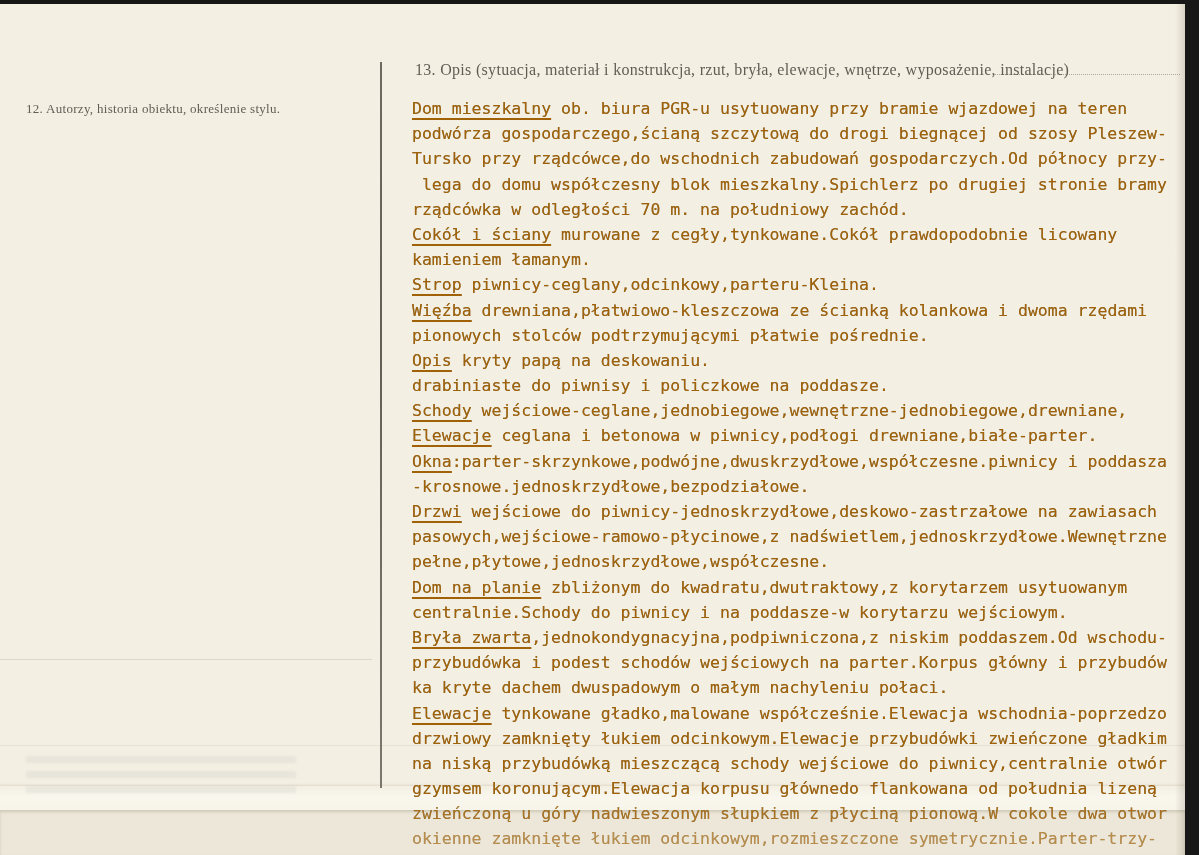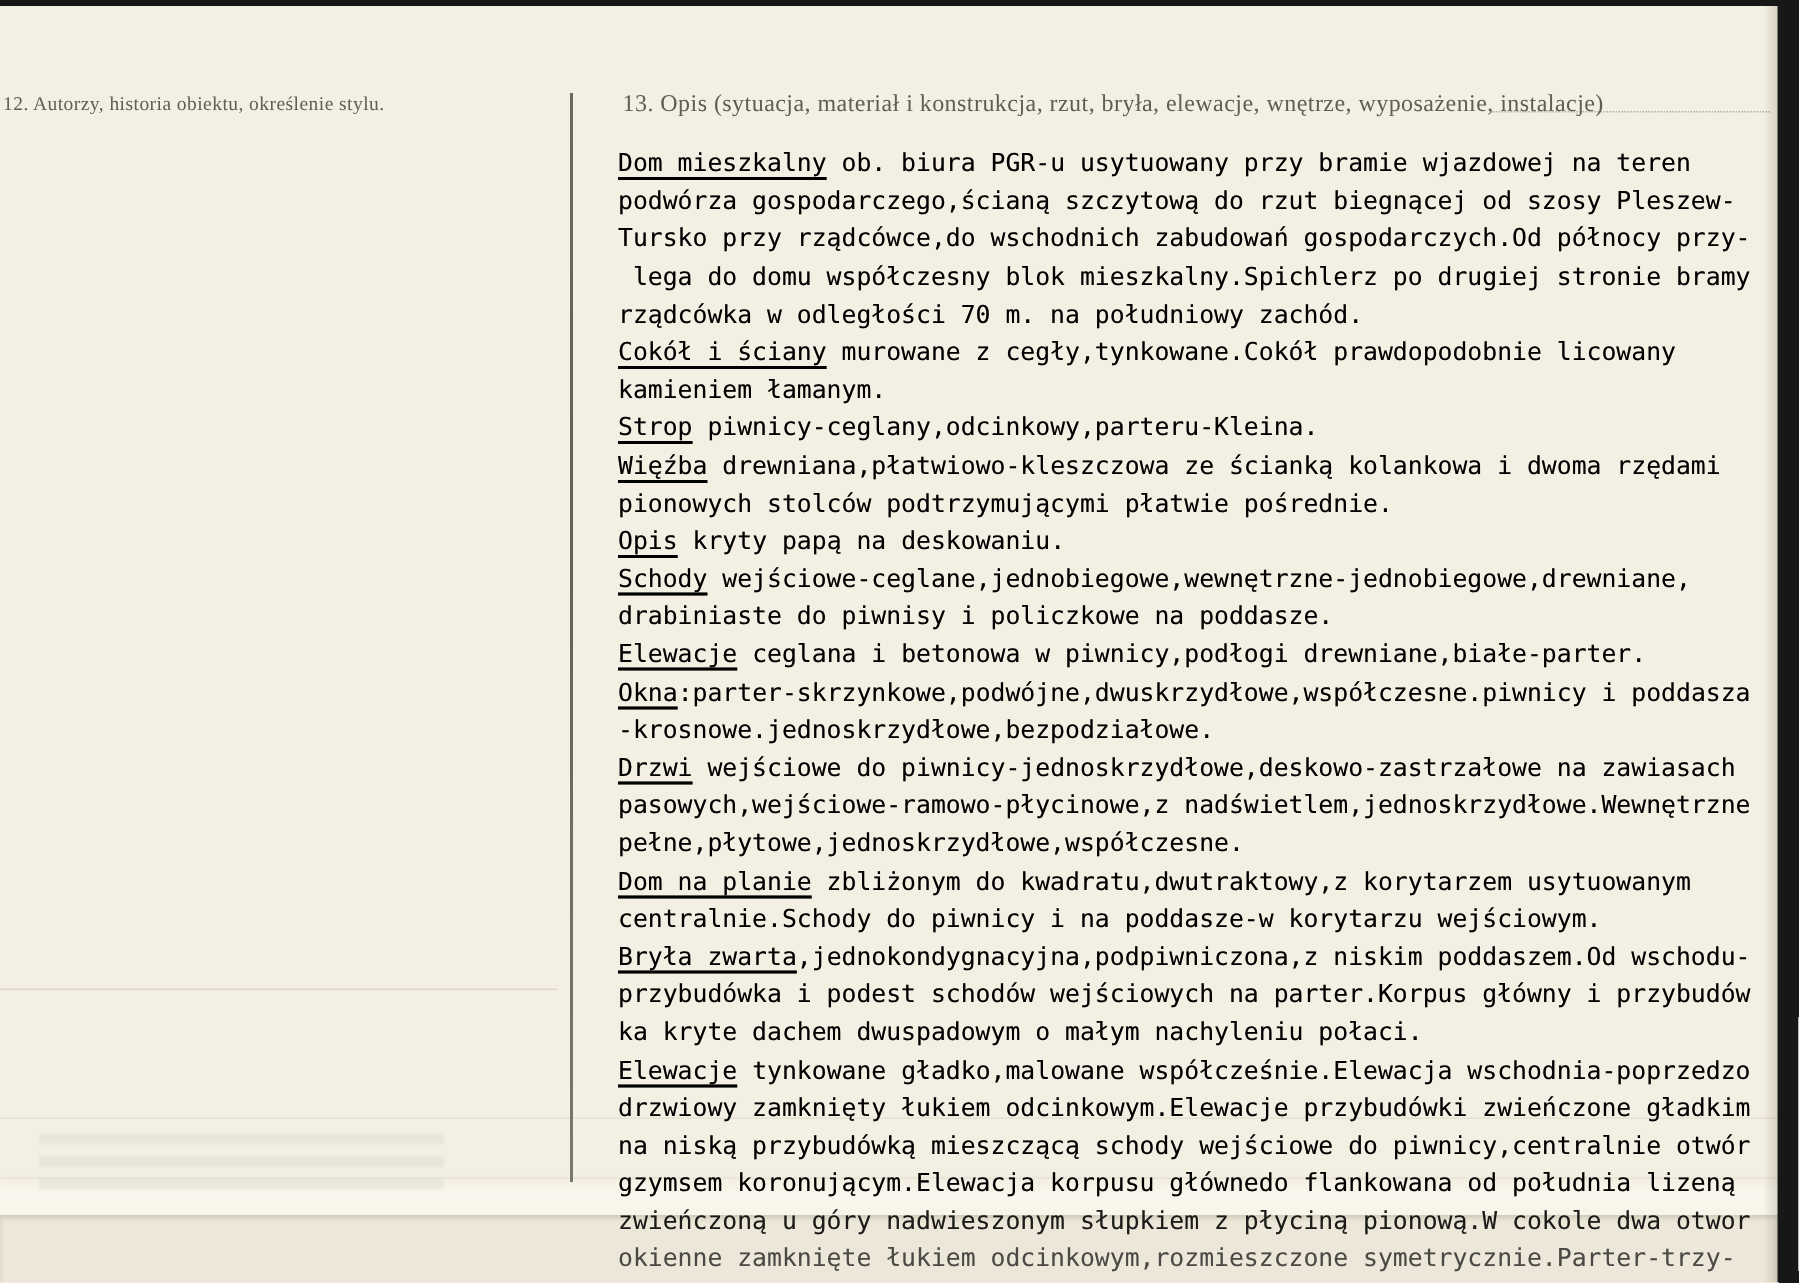--- a/index.html
+++ b/index.html
@@ -13,32 +13,32 @@
   .scan-edge-right{position:absolute;right:0;top:0;width:14px;height:855px;background:#171717;z-index:9;}
   .page-edge-shadow{position:absolute;top:4px;right:14px;width:10px;height:851px;z-index:8;
     background:linear-gradient(to right,rgba(0,0,0,0) 0%,rgba(90,80,60,.18) 100%);}
   
   .field-label{
     position:absolute;top:61px;z-index:3;
     font-family:"Liberation Serif","DejaVu Serif",serif;
     font-size:13px;color:#55514a;letter-spacing:.3px;white-space:nowrap;
     opacity:.92;
   }
-  .field-label.left{left:2px;}
+  .field-label.left{left:26px;margin-top:40px;}
   .field-label.right{left:415px;font-size:16px;}
   .dotted-fill{position:absolute;top:73px;left:995px;width:185px;height:1px;z-index:2;
     border-bottom:1.5px dotted rgba(95,88,74,.45);}
   
   .divider-v{position:absolute;left:380px;top:62px;width:2px;height:726px;z-index:2;
     background:linear-gradient(to bottom,#56524a 0%,#4a463f 40%,#5a564e 70%,#66625a 100%);
     opacity:.85;}
   
   .opis-block{
     position:absolute;left:412px;top:96px;width:780px;z-index:3;
-    font-size:16.5px;line-height:25.2px;color:#000000;
+    font-size:16.5px;line-height:25.2px;color:#a16207;
     text-shadow:0 0 .4px rgba(64,63,58,.55);
   }
   .typeline{white-space:pre;height:25.2px;overflow:visible;}
   .typeline:last-child{opacity:.68;}
   .typeline:nth-last-child(2){opacity:.88;}
   .lead{text-decoration:underline;text-decoration-thickness:1.5px;text-underline-offset:4px;}
   
   .fold-highlight{position:absolute;left:0;top:786px;width:1185px;height:24px;z-index:1;
     background:linear-gradient(to bottom,rgba(255,255,255,0) 0%,#f9f6ed 45%,#f7f4ea 100%);
     box-shadow:0 -1px 2px rgba(120,110,85,.18);}
@@ -64,32 +64,32 @@
 <div class="ink-ghost"></div>
 
 <div class="field-label left">12. Autorzy, historia obiektu, określenie stylu.</div>
 <div class="field-label right">13. Opis (sytuacja, materiał i konstrukcja, rzut, bryła, elewacje, wnętrze, wyposażenie, instalacje)</div>
 <div class="dotted-fill"></div>
 
 <div class="divider-v"></div>
 
 <div class="opis-block" id="opis-lines">
     <div class="typeline"><span class="lead">Dom mieszkalny</span><span> ob. biura PGR-u usytuowany przy bramie wjazdowej na teren</span></div>
-    <div class="typeline"><span>podwórza gospodarczego,ścianą szczytową do rzut biegnącej od szosy Pleszew-</span></div>
+    <div class="typeline"><span>podwórza gospodarczego,ścianą szczytową do drogi biegnącej od szosy Pleszew-</span></div>
     <div class="typeline"><span>Tursko przy rządcówce,do wschodnich zabudowań gospodarczych.Od północy przy-</span></div>
     <div class="typeline"><span> lega do domu współczesny blok mieszkalny.Spichlerz po drugiej stronie bramy</span></div>
     <div class="typeline"><span>rządcówka w odległości 70 m. na południowy zachód.</span></div>
     <div class="typeline"><span class="lead">Cokół i ściany</span><span> murowane z cegły,tynkowane.Cokół prawdopodobnie licowany</span></div>
     <div class="typeline"><span>kamieniem łamanym.</span></div>
     <div class="typeline"><span class="lead">Strop</span><span> piwnicy-ceglany,odcinkowy,parteru-Kleina.</span></div>
     <div class="typeline"><span class="lead">Więźba</span><span> drewniana,płatwiowo-kleszczowa ze ścianką kolankowa i dwoma rzędami</span></div>
     <div class="typeline"><span>pionowych stolców podtrzymującymi płatwie pośrednie.</span></div>
     <div class="typeline"><span class="lead">Opis</span><span> kryty papą na deskowaniu.</span></div>
+    <div class="typeline"><span>drabiniaste do piwnisy i policzkowe na poddasze.</span></div>
     <div class="typeline"><span class="lead">Schody</span><span> wejściowe-ceglane,jednobiegowe,wewnętrzne-jednobiegowe,drewniane,</span></div>
-    <div class="typeline"><span>drabiniaste do piwnisy i policzkowe na poddasze.</span></div>
     <div class="typeline"><span class="lead">Elewacje</span><span> ceglana i betonowa w piwnicy,podłogi drewniane,białe-parter.</span></div>
     <div class="typeline"><span class="lead">Okna</span><span>:parter-skrzynkowe,podwójne,dwuskrzydłowe,współczesne.piwnicy i poddasza</span></div>
     <div class="typeline"><span>-krosnowe.jednoskrzydłowe,bezpodziałowe.</span></div>
     <div class="typeline"><span class="lead">Drzwi</span><span> wejściowe do piwnicy-jednoskrzydłowe,deskowo-zastrzałowe na zawiasach</span></div>
     <div class="typeline"><span>pasowych,wejściowe-ramowo-płycinowe,z nadświetlem,jednoskrzydłowe.Wewnętrzne</span></div>
     <div class="typeline"><span>pełne,płytowe,jednoskrzydłowe,współczesne.</span></div>
     <div class="typeline"><span class="lead">Dom na planie</span><span> zbliżonym do kwadratu,dwutraktowy,z korytarzem usytuowanym</span></div>
     <div class="typeline"><span>centralnie.Schody do piwnicy i na poddasze-w korytarzu wejściowym.</span></div>
     <div class="typeline"><span class="lead">Bryła zwarta</span><span>,jednokondygnacyjna,podpiwniczona,z niskim poddaszem.Od wschodu-</span></div>
     <div class="typeline"><span>przybudówka i podest schodów wejściowych na parter.Korpus główny i przybudów</span></div>

